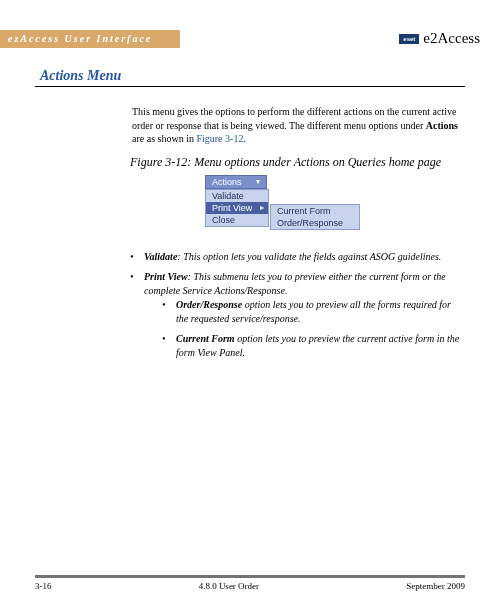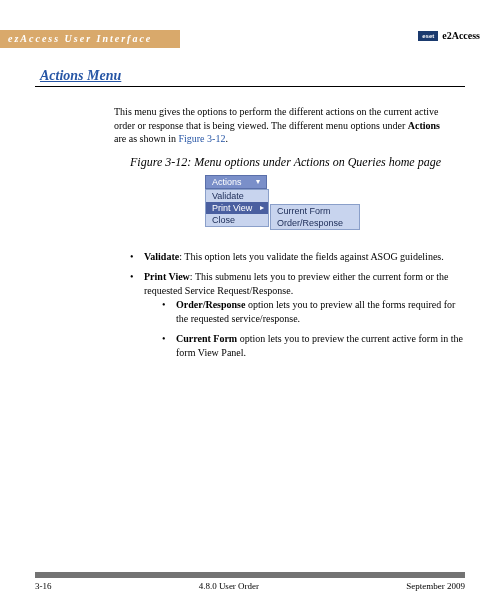--- a/index.html
+++ b/index.html
@@ -41,45 +41,44 @@
     height: 10px;
     background: #1a3a6e;
     color: #fff;
     font-size: 6px;
     font-weight: bold;
     text-align: center;
     line-height: 10px;
     font-family: Arial, sans-serif;
   }
   .logo-text {
-    font-size: 10px;
-    font-weight: bold;
+    font-size: 15px;
+    font-weight: normal;
     color: #000;
   }
   .section-title {
     position: absolute;
     top: 68px;
     left: 40px;
     color: #2655a5;
     font-style: italic;
     font-weight: bold;
     font-size: 14px;
-    text-decoration: underline;
   }
   .rule {
     position: absolute;
     top: 86px;
     left: 35px;
     width: 430px;
     border-top: 1px solid #000;
   }
   .body-text {
     position: absolute;
     top: 105px;
-    left: 114px;
+    left: 132px;
     width: 335px;
     font-size: 10px;
     line-height: 1.35;
   }
   .fig-link { color: #2655a5; }
   .fig-caption {
     position: absolute;
     top: 155px;
     left: 130px;
     font-style: italic;
@@ -130,30 +129,30 @@
     width: 90px;
   }
   .bullets {
     position: absolute;
     top: 250px;
     left: 130px;
     width: 335px;
     font-size: 10px;
     line-height: 1.4;
   }
-  .bullets li { list-style: none; margin-bottom: 6px; position: relative; padding-left: 14px; }
+  .bullets li { list-style: none; margin-bottom: 6px; position: relative; padding-left: 14px; font-style: italic; }
   .bullets li::before { content: "•"; position: absolute; left: 0; }
   .bullets .sub { margin-left: 18px; }
   .bullets .sub li { padding-left: 14px; }
   .footer {
     position: absolute;
     bottom: 20px;
     left: 35px;
     width: 430px;
-    border-top: 6px solid #737373;
+    border-top: 3px solid #737373;
     padding-top: 3px;
     font-size: 9px;
     display: flex;
     justify-content: space-between;
   }
 </style>
 </head>
 <body>
 
 <div class="header-band">ezAccess User Interface</div>
@@ -188,21 +187,21 @@
       <div class="menu-item">Order/Response</div>
     </div>
   </div>
 </div>
 
 <ul class="bullets">
   <li>
     <b>Validate</b><span>: This option lets you validate the fields against ASOG guidelines.</span>
   </li>
   <li>
-    <b>Print View</b><span>: This submenu lets you to preview either the current form or the requested Service Request/Response.</span>
+    <b>Print View</b><span>: This submenu lets you to preview either the current form or the complete Service Actions/Response.</span>
     <ul class="sub">
       <li>
         <b>Order/Response</b><span> option lets you to preview all the forms required for the requested service/response.</span>
       </li>
       <li>
         <b>Current Form</b><span> option lets you to preview the current active form in the form View Panel.</span>
       </li>
     </ul>
   </li>
 </ul>

